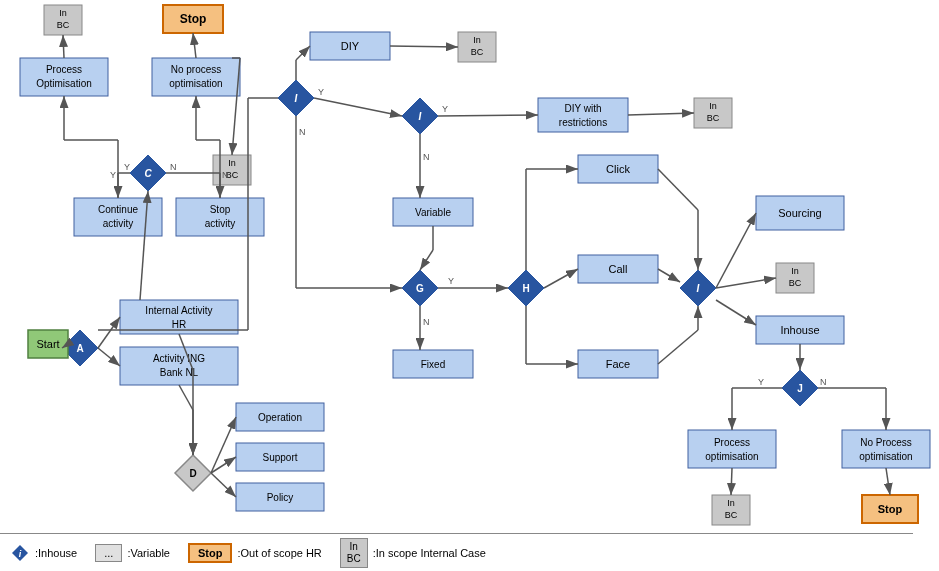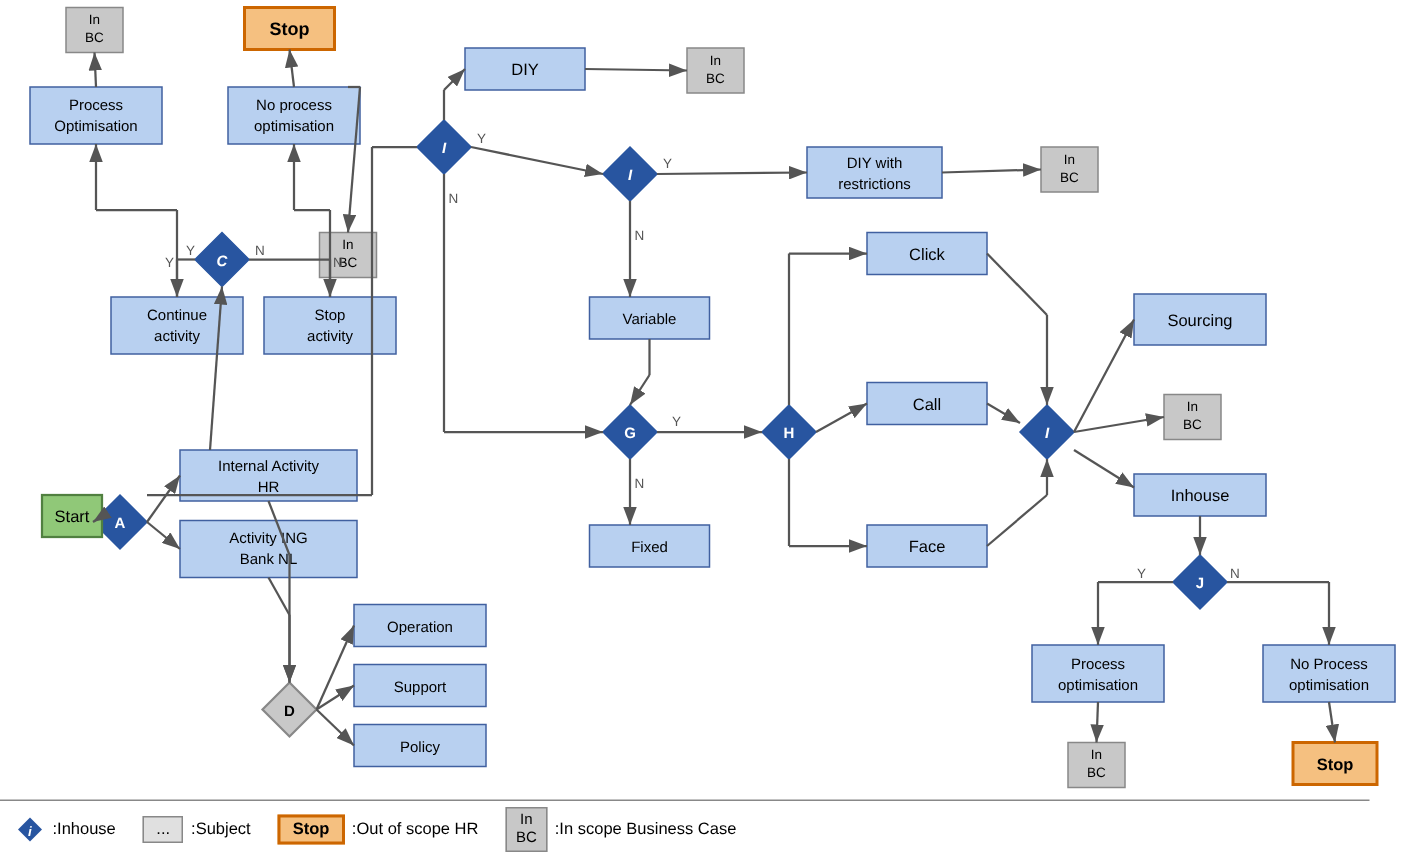--- a/index.html
+++ b/index.html
@@ -330,24 +330,24 @@
   <div class="legend">
     <div class="legend-item">
       <svg width="20" height="20" viewBox="0 0 20 20">
         <polygon points="10,2 18,10 10,18 2,10" fill="#2855a0"></polygon>
         <text x="10" y="14" text-anchor="middle" font-size="9" fill="#fff" font-style="italic" font-weight="bold">i</text>
       </svg>
       <span>:Inhouse</span>
     </div>
     <div class="legend-item">
       <div class="legend-subject-box">...</div>
-      <span>:Subject</span>
+      <span>:Variable</span>
     </div>
     <div class="legend-item">
       <div class="legend-stop-box">Stop</div>
       <span>:Out of scope HR</span>
     </div>
     <div class="legend-item">
       <div class="legend-inbc-box">In<br>BC</div>
-      <span>:In scope Business Case</span>
+      <span>:In scope Internal Case</span>
     </div>
   </div>
 </div>
 
 </body></html>

